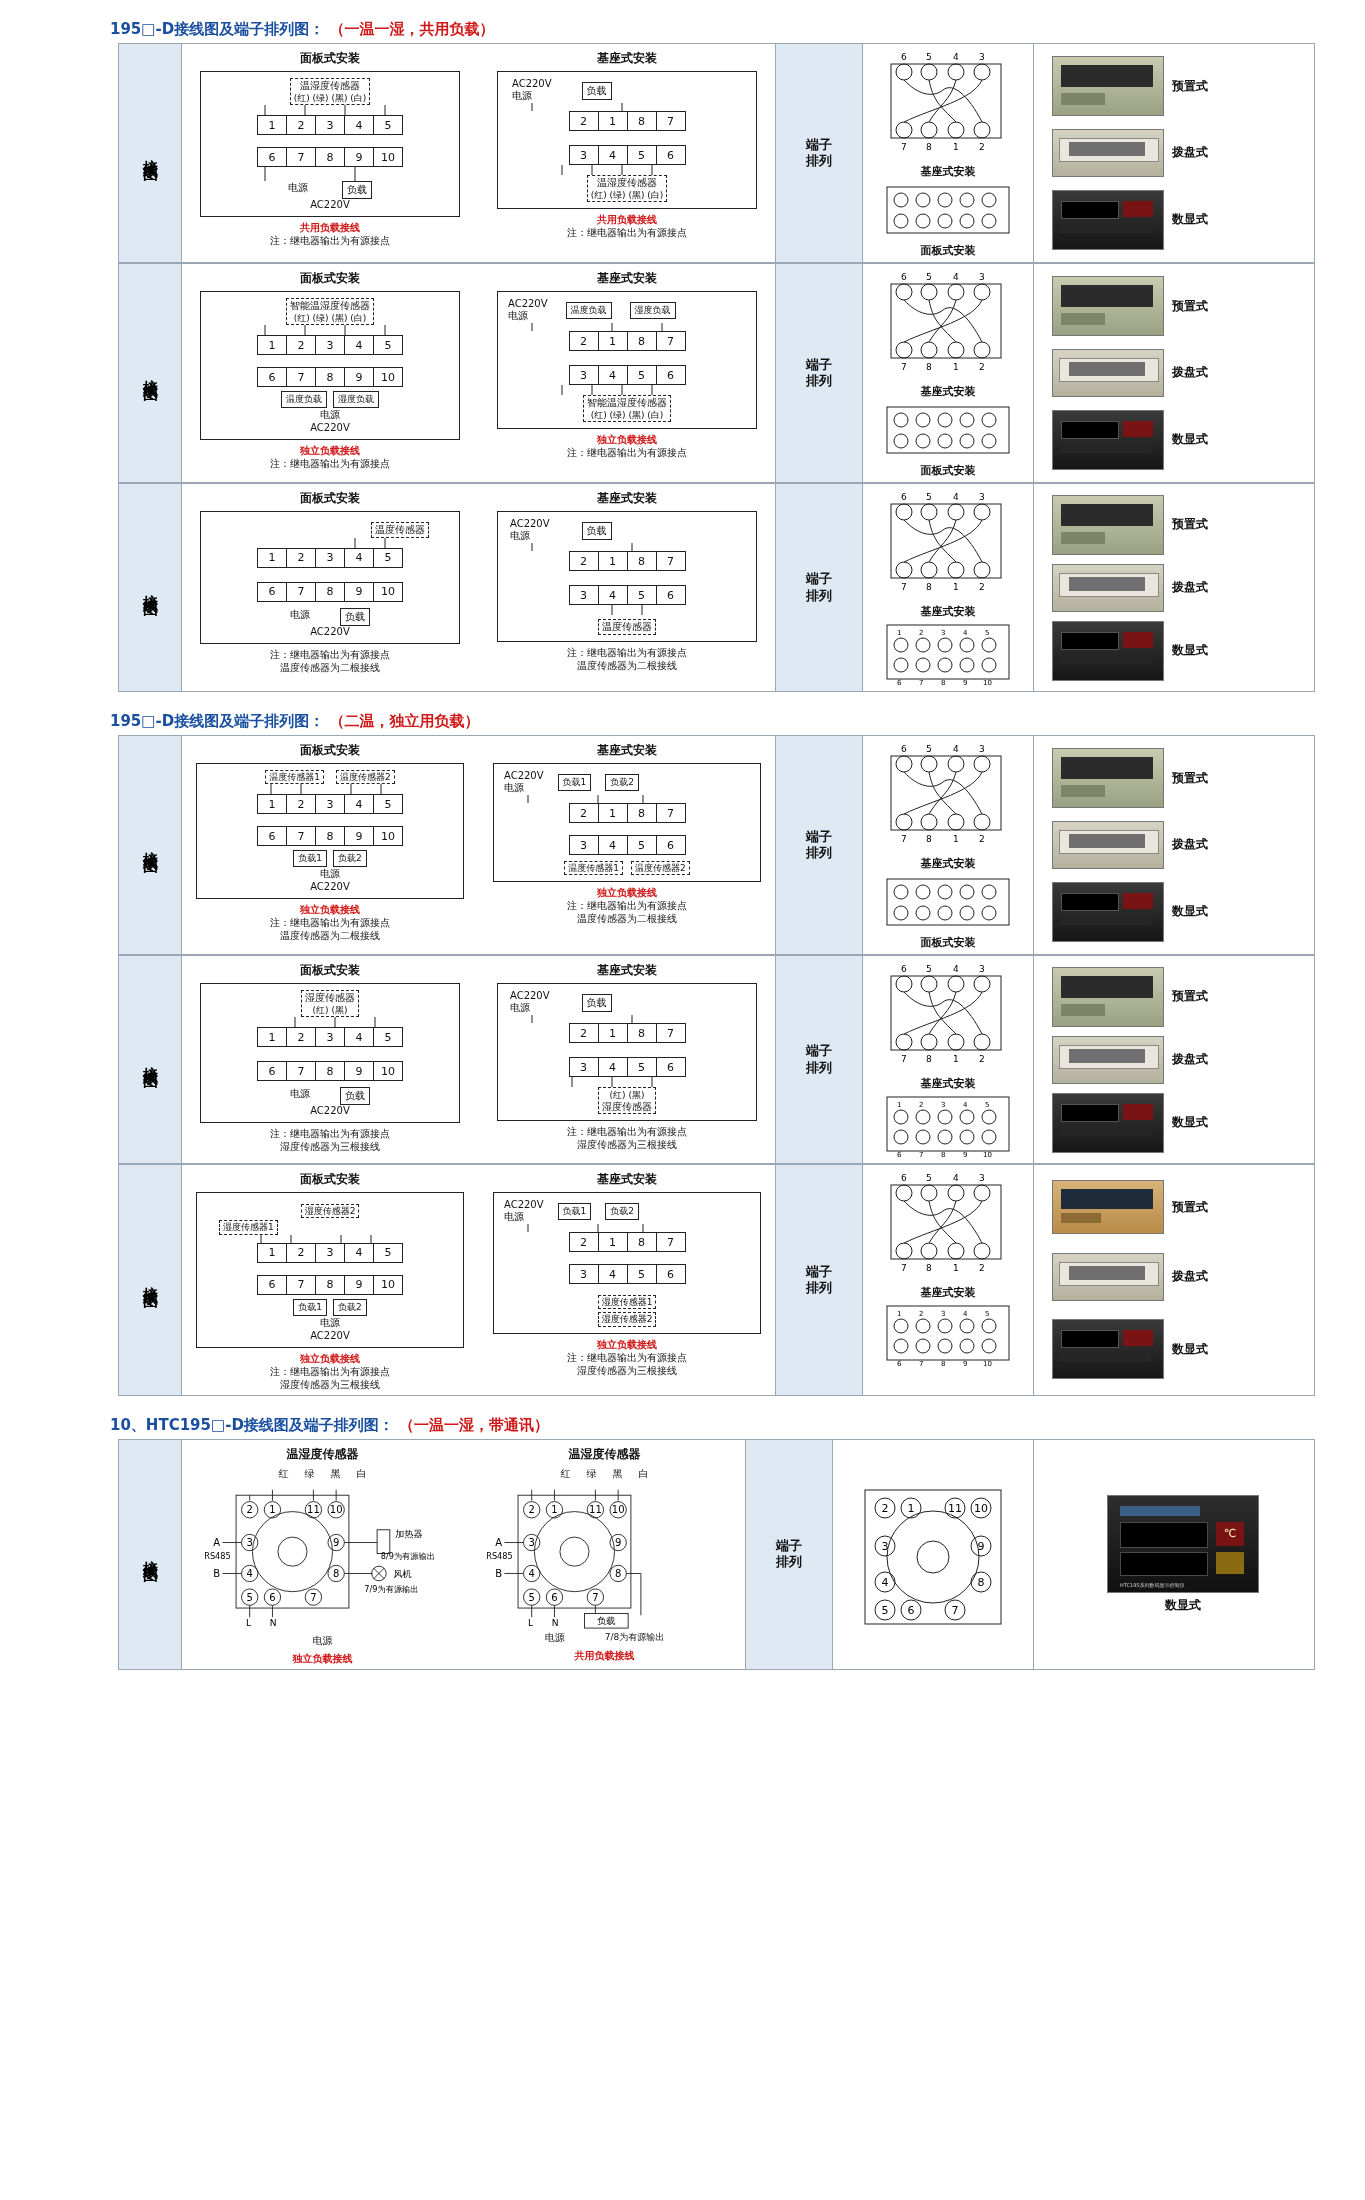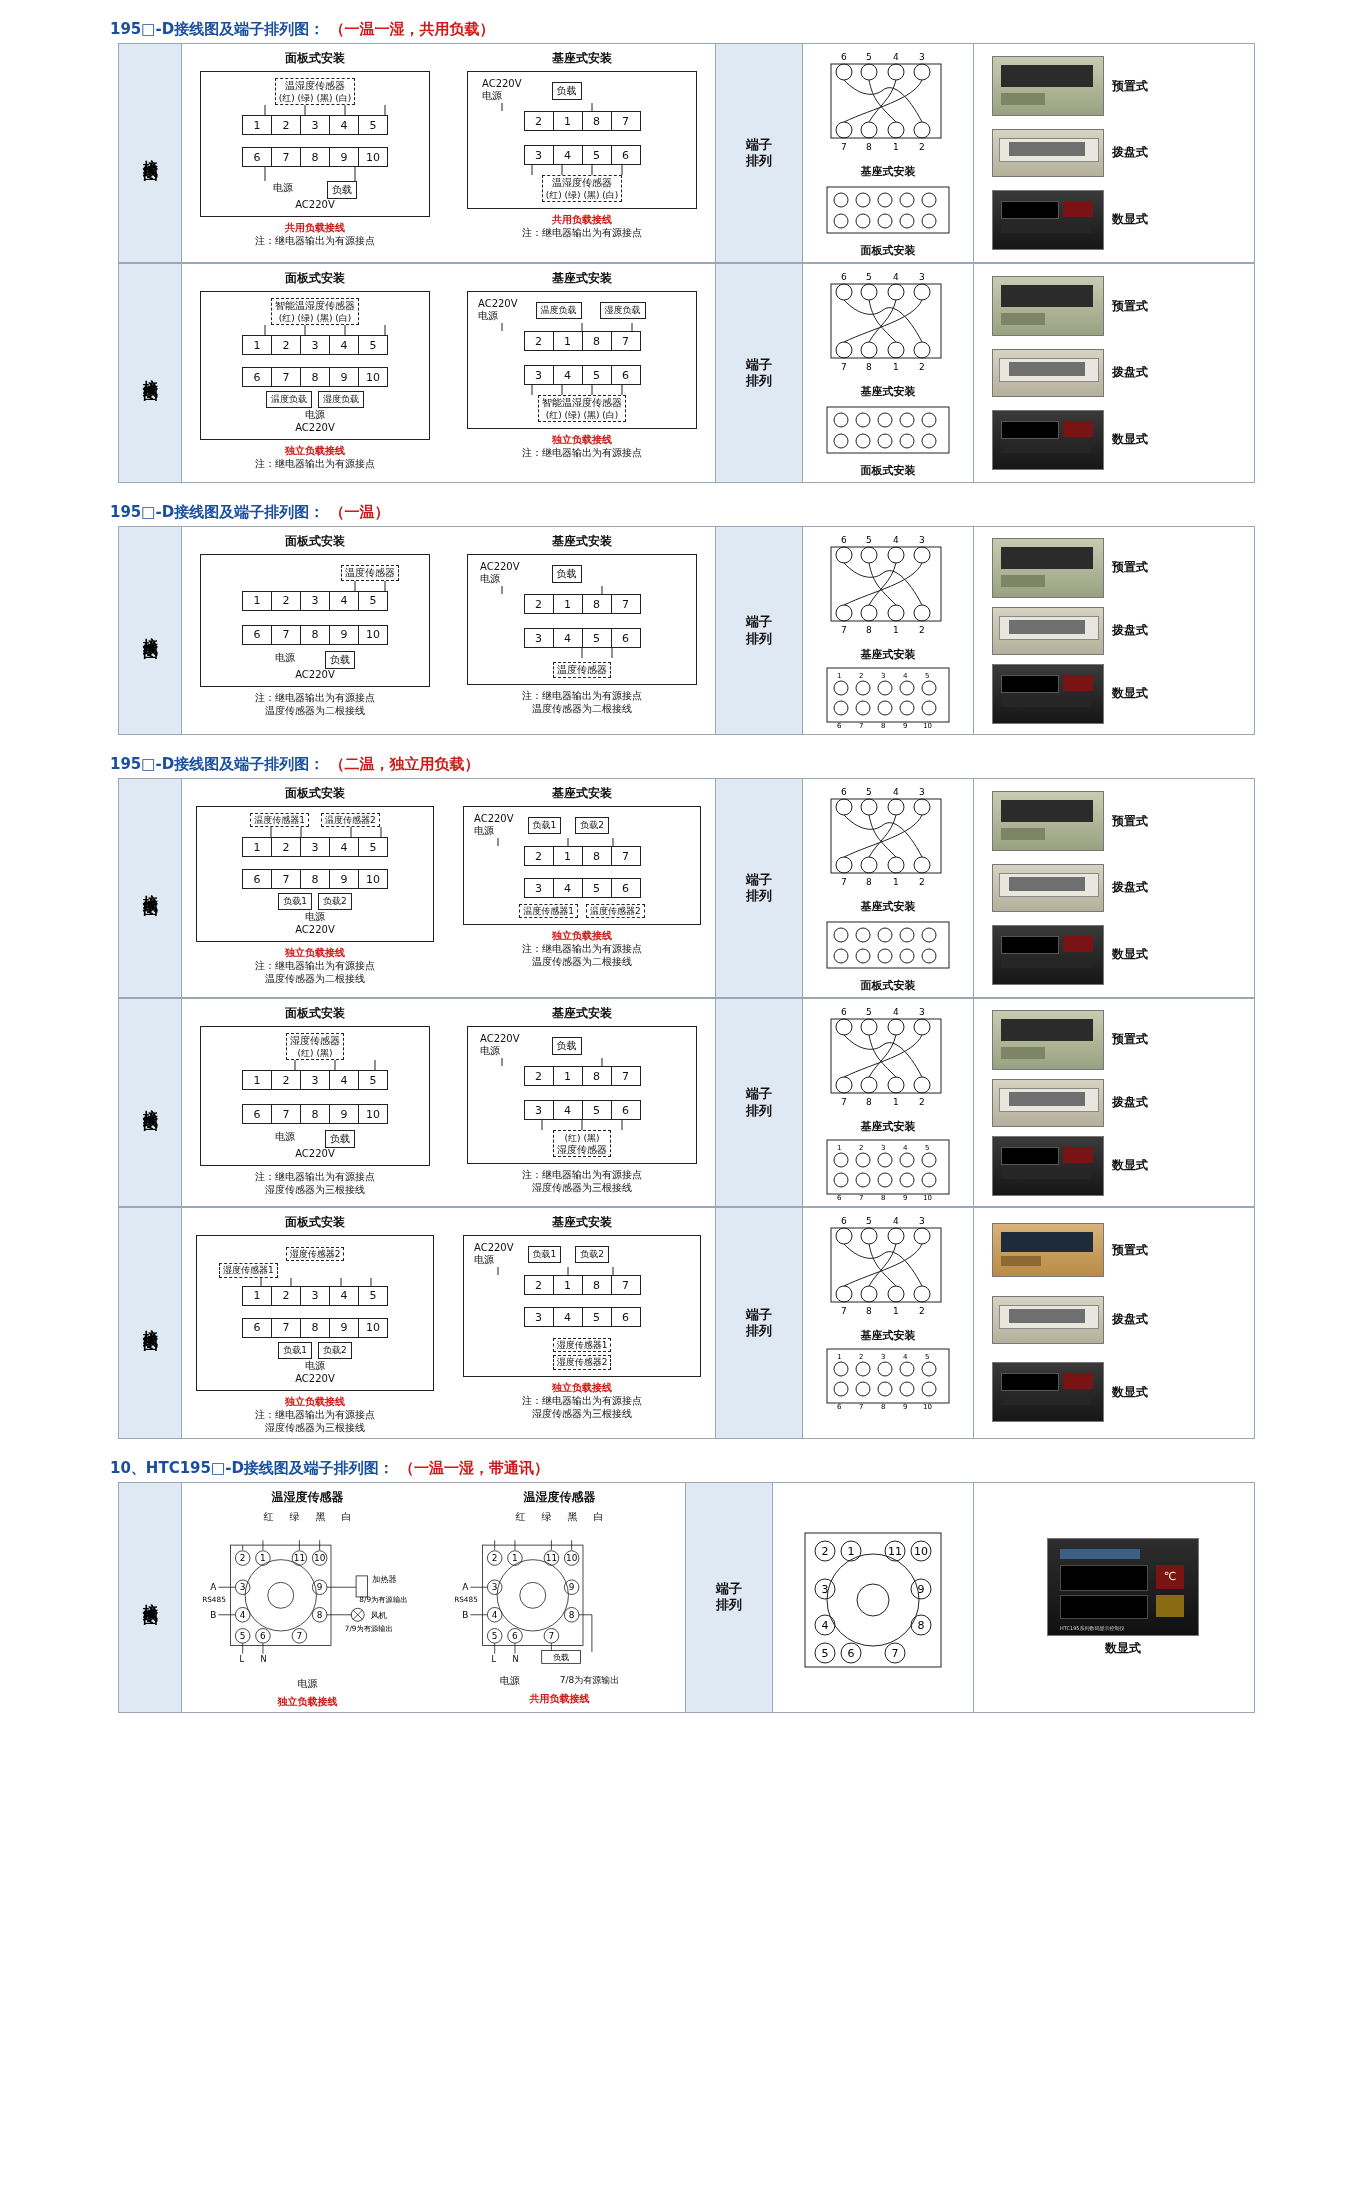--- a/index.html
+++ b/index.html
@@ -2,21 +2,21 @@
 <html><head>
 <meta charset="utf-8">
 <style>
   html,body{margin:0;padding:0;background:#ffffff;}
   body{font-family:"DejaVu Sans","Liberation Sans",sans-serif;color:#111;}
   .page{width:1365px;min-height:2200px;position:relative;background:#fff;}
   .section{margin:0 0 0 0;}
   .sec-title{color:#1a4fa0;font-weight:bold;font-size:15px;padding:20px 0 4px 110px;letter-spacing:0;}
   .sec-title .red{color:#d01818;}
   .sec-title .blue{color:#1a4fa0;}
-  .block{margin:0 110px 0 118px;border:1px solid #9aa7b5;display:flex;background:#c4b5fd;}
+  .block{margin:0 50px 0 118px;border:1px solid #9aa7b5;display:flex;background:#c4b5fd;}
   .col-label{width:62px;background:#dfe9f3;border-right:1px solid #9aa7b5;display:flex;align-items:center;justify-content:center;}
   .col-label .vtxt{writing-mode:vertical-rl;text-orientation:upright;font-weight:bold;font-size:15px;letter-spacing:4px;color:#000;}
   .col-diagrams{flex:1;display:flex;background:#fff;}
   .diagram{flex:1;position:relative;padding:6px 4px 4px 4px;}
   .diagram.left{border-right:1px dashed #ffffff;}
   .dtitle{text-align:center;font-weight:bold;font-size:12px;margin-bottom:4px;}
   .col-term{width:86px;background:#dfe9f3;border-left:1px solid #9aa7b5;border-right:1px solid #9aa7b5;display:flex;align-items:center;justify-content:center;}
   .col-term .vtxt2{font-weight:bold;font-size:13px;line-height:1.25;text-align:right;}
   .col-pin{width:170px;background:#fff;border-right:1px solid #9aa7b5;display:flex;flex-direction:column;align-items:center;justify-content:flex-start;padding-top:6px;}
   .col-photos{width:280px;background:#fff;display:flex;flex-direction:column;justify-content:space-around;padding:6px 0;}
@@ -373,24 +373,20 @@
             <div style="position:absolute;left:70px;top:10px;width:30px;height:16px;background:#7a1414;"></div>
             <div style="position:absolute;left:8px;top:32px;width:90px;height:10px;background:#262626;"></div>
           </div>
           <span class="photo-label">数显式</span>
         </div>
       </div>
     </div>
   </div>
 
   <div class="section">
-    <div class="sec-title">
-      <span class="blue">195□-D接线图及端子排列图：</span>
-      <span class="red">（一温）</span>
-    </div>
     <div class="block">
       <div class="col-label">
           <span class="vtxt">接线图</span>
         </div>
       <div class="col-diagrams">
         <div class="diagram left">
           <div class="dtitle">面板式安装</div>
           <div style="border:1px solid #222;margin:0 14px;padding:6px 4px;">
             <div style="text-align:right;padding-right:26px;"><span class="dashbox">温度传感器</span></div>
             <svg width="100%" height="10">

